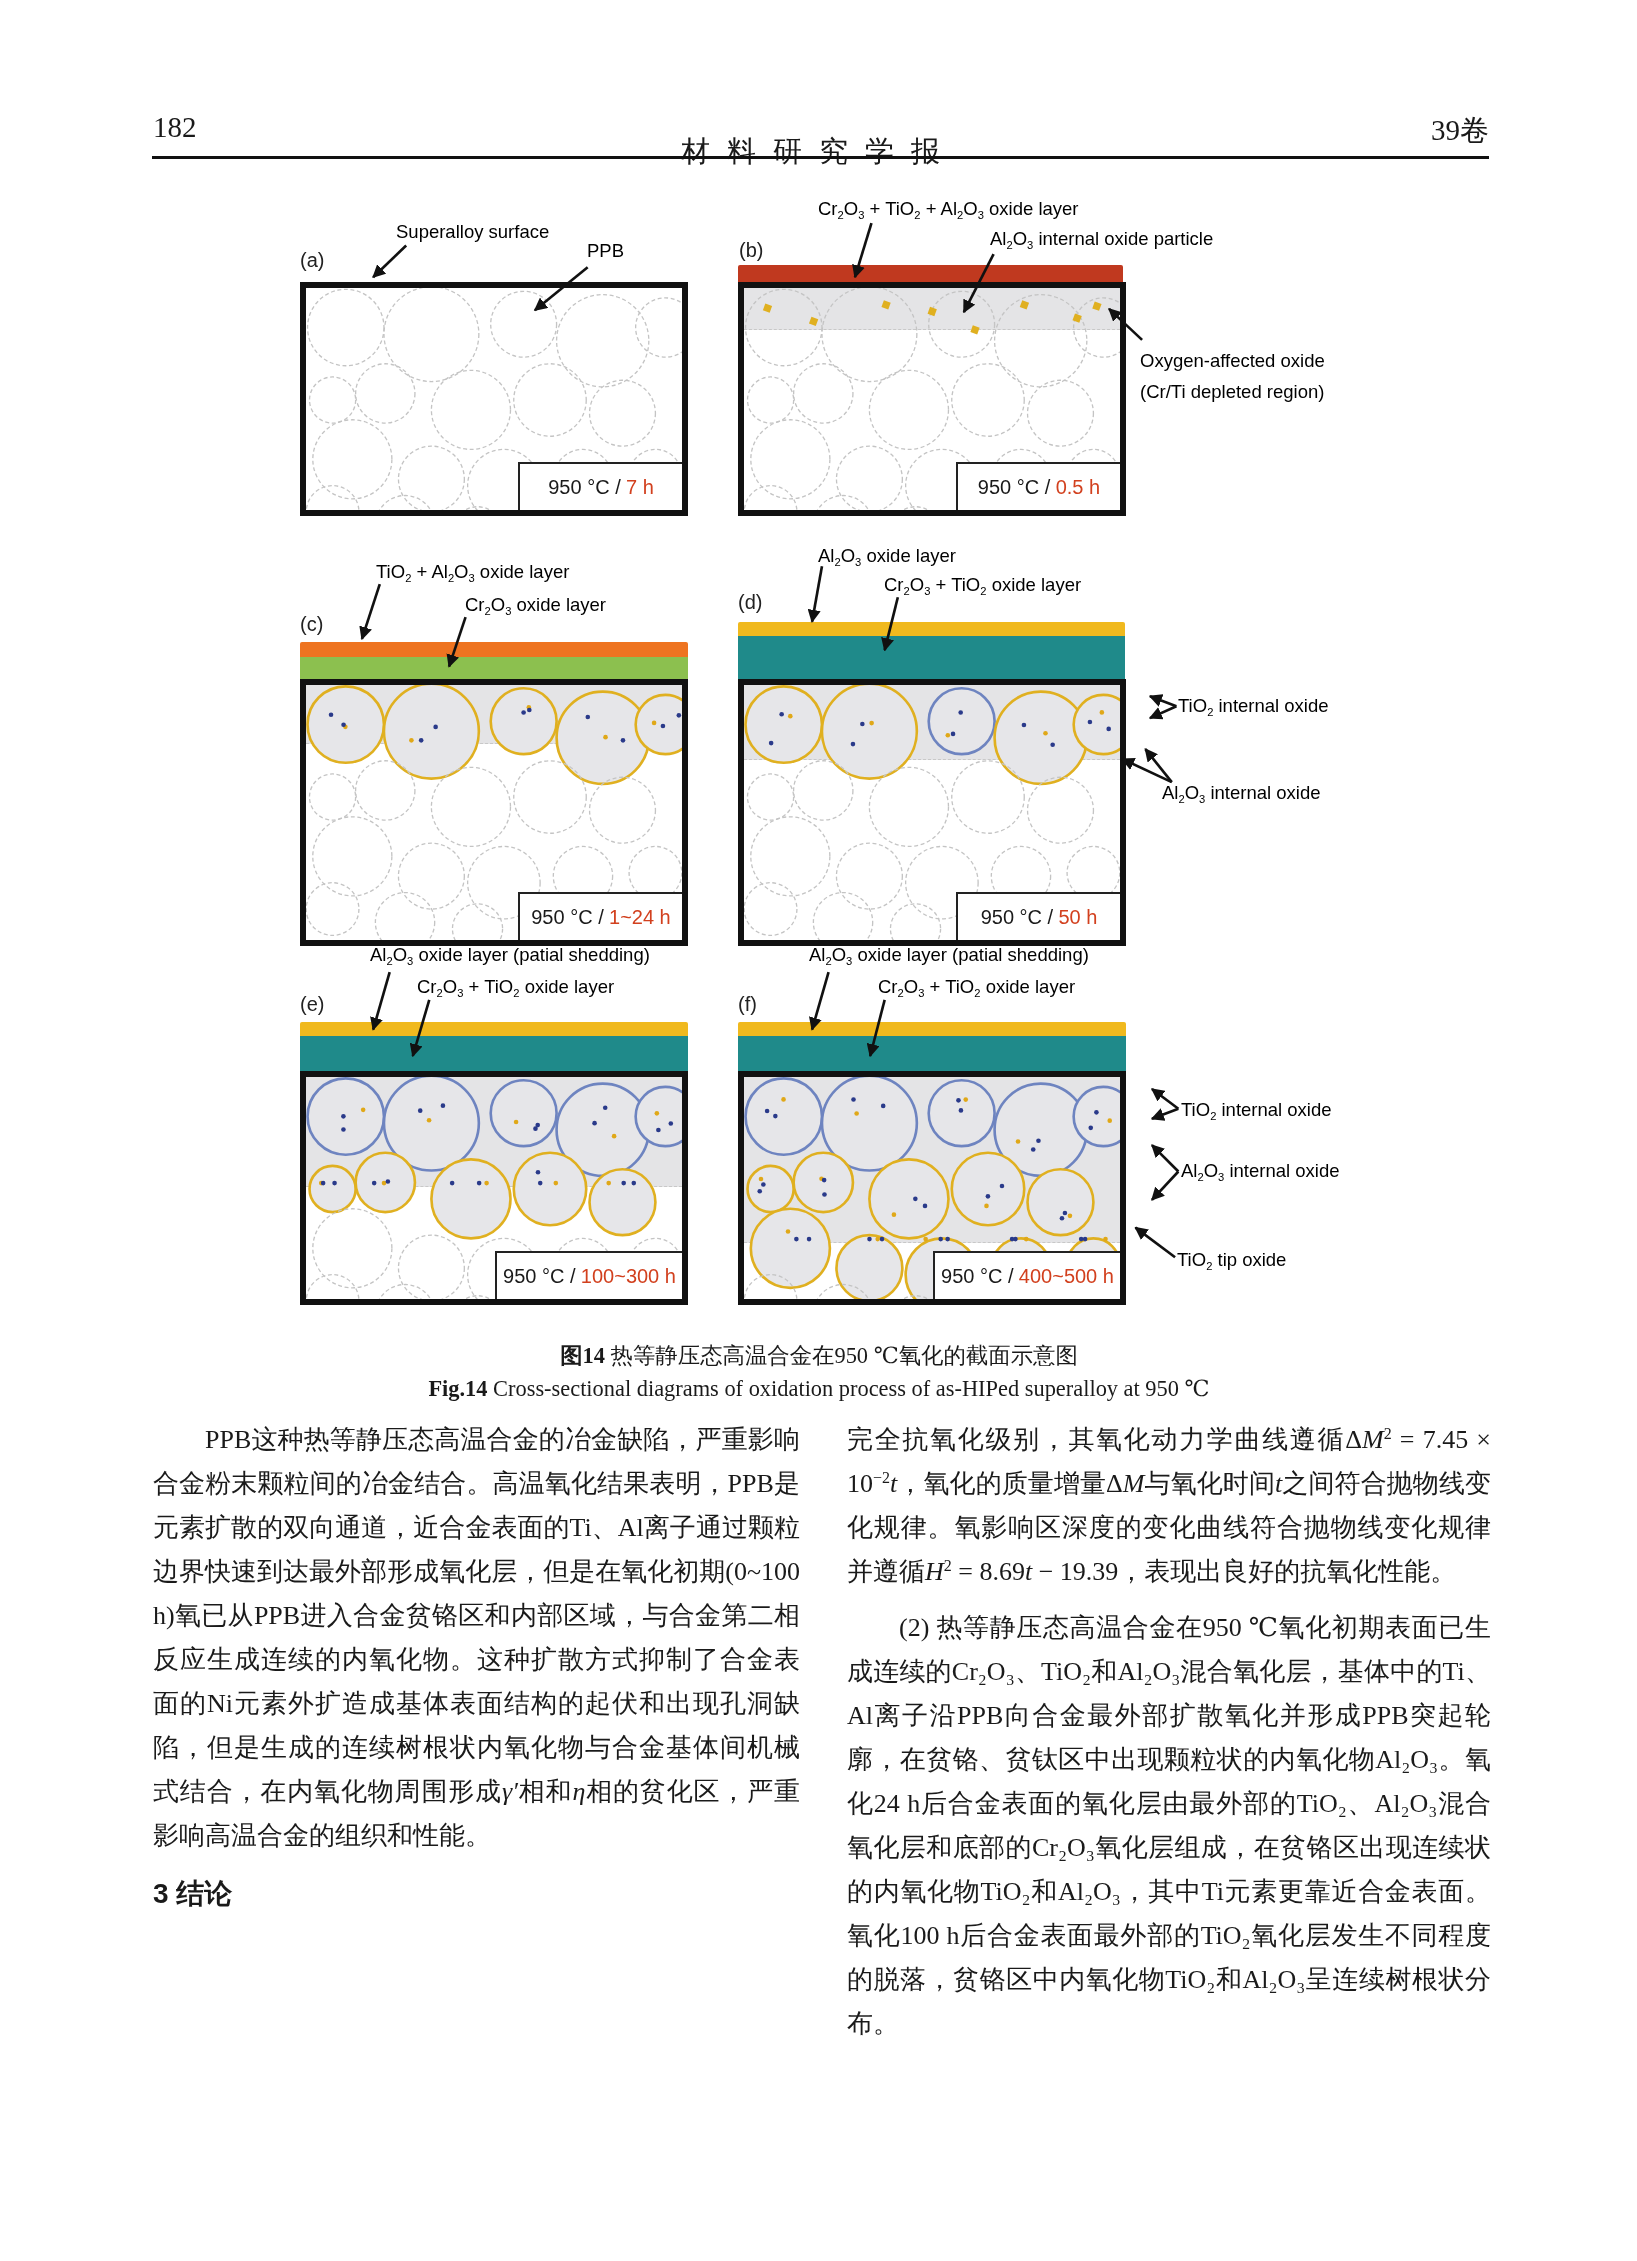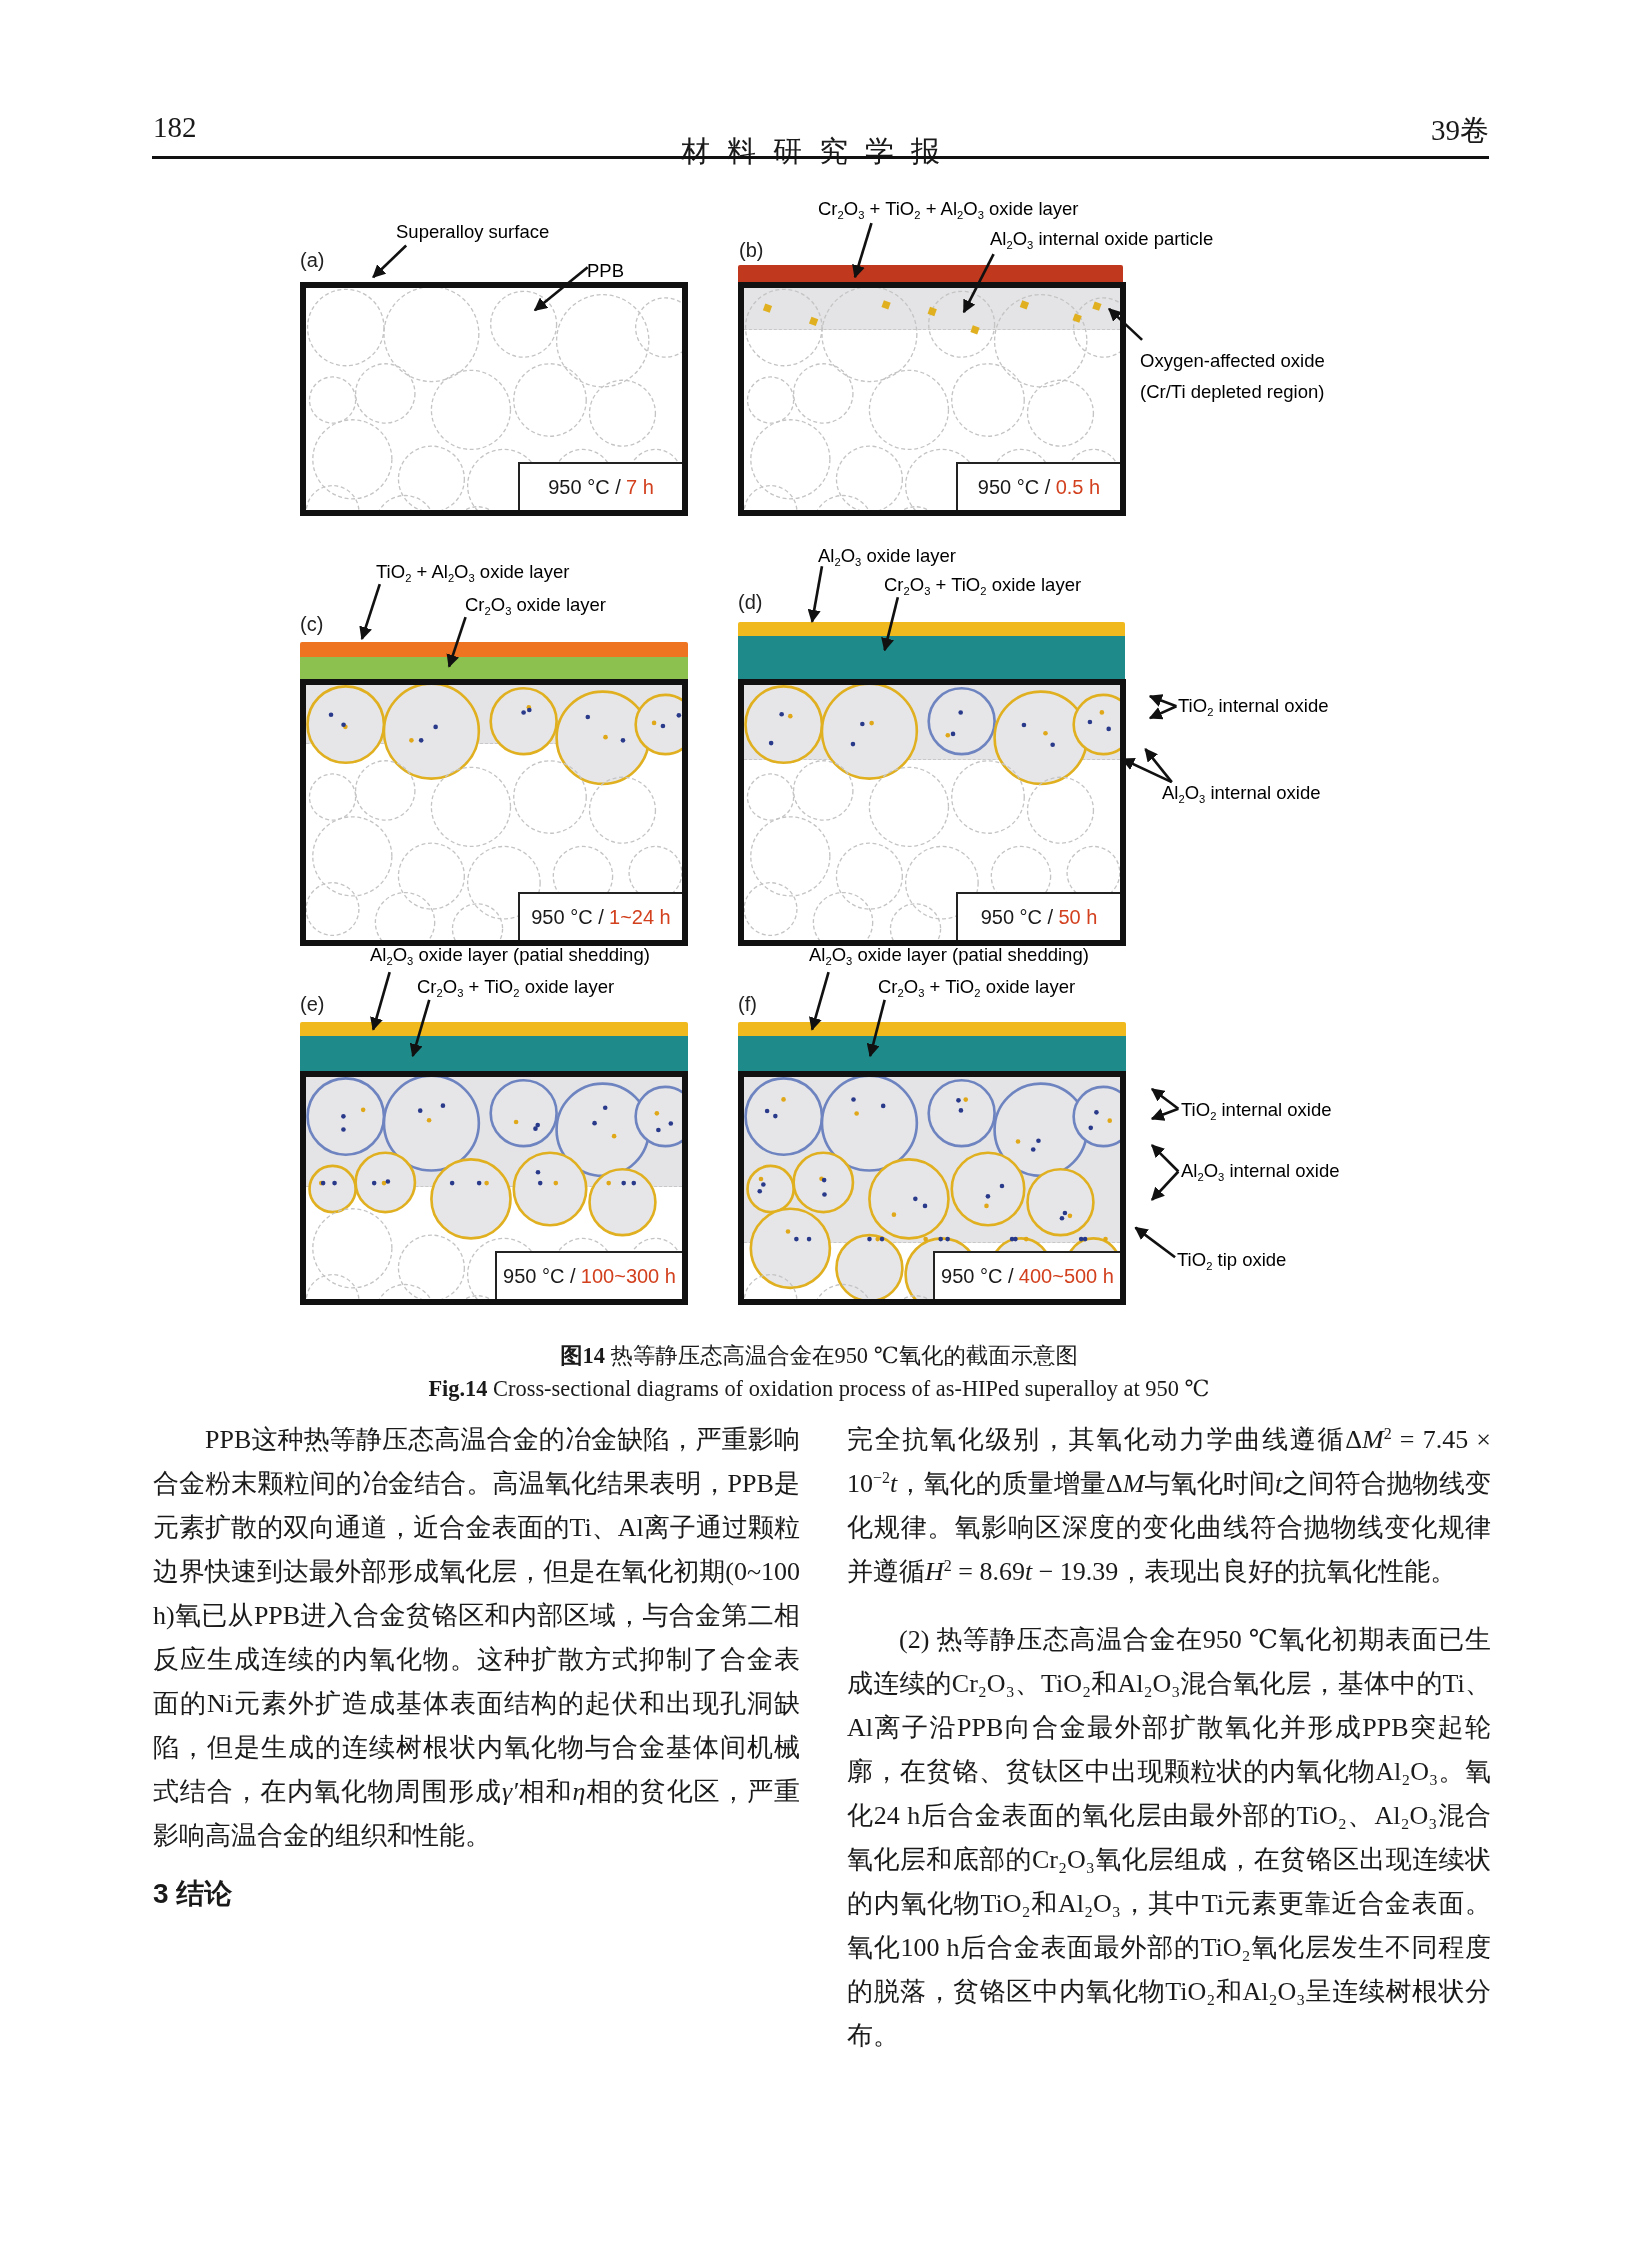--- a/index.html
+++ b/index.html
@@ -46,21 +46,21 @@
 
 <div class="abs hdr-num">182</div>
 <div class="abs hdr-title">材料研究学报</div>
 <div class="abs hdr-vol">39卷</div>
 <div class="abs hdr-rule"></div>
 
 <div id="figure">
 
   <div class="plabel" style="left:300px;top:249px">(a)</div>
   <div class="anno" style="left:396px;top:221px">Superalloy surface</div>
-  <div class="anno" style="left:587px;top:260px">PPB</div>
+  <div class="anno" style="left:587px;top:240px">PPB</div>
   <div class="panel" id="panel-a" style="left:300px;top:282px">
     <svg class="grains" width="376" height="224" viewBox="0 0 570 340">
         <circle cx="60" cy="60" r="58" fill="none" stroke="#c4c4c4" stroke-width="2" stroke-dasharray="6 4"></circle>
         <circle cx="190" cy="70" r="72" fill="none" stroke="#c4c4c4" stroke-width="2" stroke-dasharray="6 4"></circle>
         <circle cx="330" cy="55" r="50" fill="none" stroke="#c4c4c4" stroke-width="2" stroke-dasharray="6 4"></circle>
         <circle cx="450" cy="80" r="70" fill="none" stroke="#c4c4c4" stroke-width="2" stroke-dasharray="6 4"></circle>
         <circle cx="545" cy="60" r="45" fill="none" stroke="#c4c4c4" stroke-width="2" stroke-dasharray="6 4"></circle>
         <circle cx="40" cy="170" r="35" fill="none" stroke="#c4c4c4" stroke-width="2" stroke-dasharray="6 4"></circle>
         <circle cx="120" cy="160" r="45" fill="none" stroke="#c4c4c4" stroke-width="2" stroke-dasharray="6 4"></circle>
         <circle cx="250" cy="185" r="60" fill="none" stroke="#c4c4c4" stroke-width="2" stroke-dasharray="6 4"></circle>
@@ -419,15 +419,15 @@
 <div class="abs cap1"><b>图14</b> <span>热等静压态高温合金在950 ℃氧化的截面示意图</span></div>
 <div class="abs cap2"><b>Fig.14</b> <span>Cross-sectional diagrams of oxidation process of as-HIPed superalloy at 950 ℃</span></div>
 
 <div class="col left-col">
   <p class="ind"><span>PPB这种热等静压态高温合金的冶金缺陷，严重影响合金粉末颗粒间的冶金结合。高温氧化结果表明，PPB是元素扩散的双向通道，近合金表面的Ti、Al离子通过颗粒边界快速到达最外部形成氧化层，但是在氧化初期(0~100 h)氧已从PPB进入合金贫铬区和内部区域，与合金第二相反应生成连续的内氧化物。这种扩散方式抑制了合金表面的Ni元素外扩造成基体表面结构的起伏和出现孔洞缺陷，但是生成的连续树根状内氧化物与合金基体间机械式结合，在内氧化物周围形成</span><i>γ′</i><span>相和</span><i>η</i><span>相的贫化区，严重影响高温合金的组织和性能。</span></p>
   <p class="sec-head">3  结论</p>
 </div>
 
 <div class="col right-col">
   <p><span>完全抗氧化级别，其氧化动力学曲线遵循Δ</span><i>M</i><sup>2</sup><span> = 7.45 × 10</span><sup>−2</sup><i>t</i><span>，氧化的质量增量Δ</span><i>M</i><span>与氧化时间</span><i>t</i><span>之间符合抛物线变化规律。氧影响区深度的变化曲线符合抛物线变化规律并遵循</span><i>H</i><sup>2</sup><span> = 8.69</span><i>t</i><span> − 19.39，表现出良好的抗氧化性能。</span></p>
-  <p class="ind" style="margin-top:24px">(2) 热等静压态高温合金在950 ℃氧化初期表面已生成连续的Cr₂O₃、TiO₂和Al₂O₃混合氧化层，基体中的Ti、Al离子沿PPB向合金最外部扩散氧化并形成PPB突起轮廓，在贫铬、贫钛区中出现颗粒状的内氧化物Al₂O₃。氧化24 h后合金表面的氧化层由最外部的TiO₂、Al₂O₃混合氧化层和底部的Cr₂O₃氧化层组成，在贫铬区出现连续状的内氧化物TiO₂和Al₂O₃，其中Ti元素更靠近合金表面。氧化100 h后合金表面最外部的TiO₂氧化层发生不同程度的脱落，贫铬区中内氧化物TiO₂和Al₂O₃呈连续树根状分布。</p>
+  <p class="ind" style="margin-top:12px">(2) 热等静压态高温合金在950 ℃氧化初期表面已生成连续的Cr₂O₃、TiO₂和Al₂O₃混合氧化层，基体中的Ti、Al离子沿PPB向合金最外部扩散氧化并形成PPB突起轮廓，在贫铬、贫钛区中出现颗粒状的内氧化物Al₂O₃。氧化24 h后合金表面的氧化层由最外部的TiO₂、Al₂O₃混合氧化层和底部的Cr₂O₃氧化层组成，在贫铬区出现连续状的内氧化物TiO₂和Al₂O₃，其中Ti元素更靠近合金表面。氧化100 h后合金表面最外部的TiO₂氧化层发生不同程度的脱落，贫铬区中内氧化物TiO₂和Al₂O₃呈连续树根状分布。</p>
 </div>
 
 
 </body></html>

